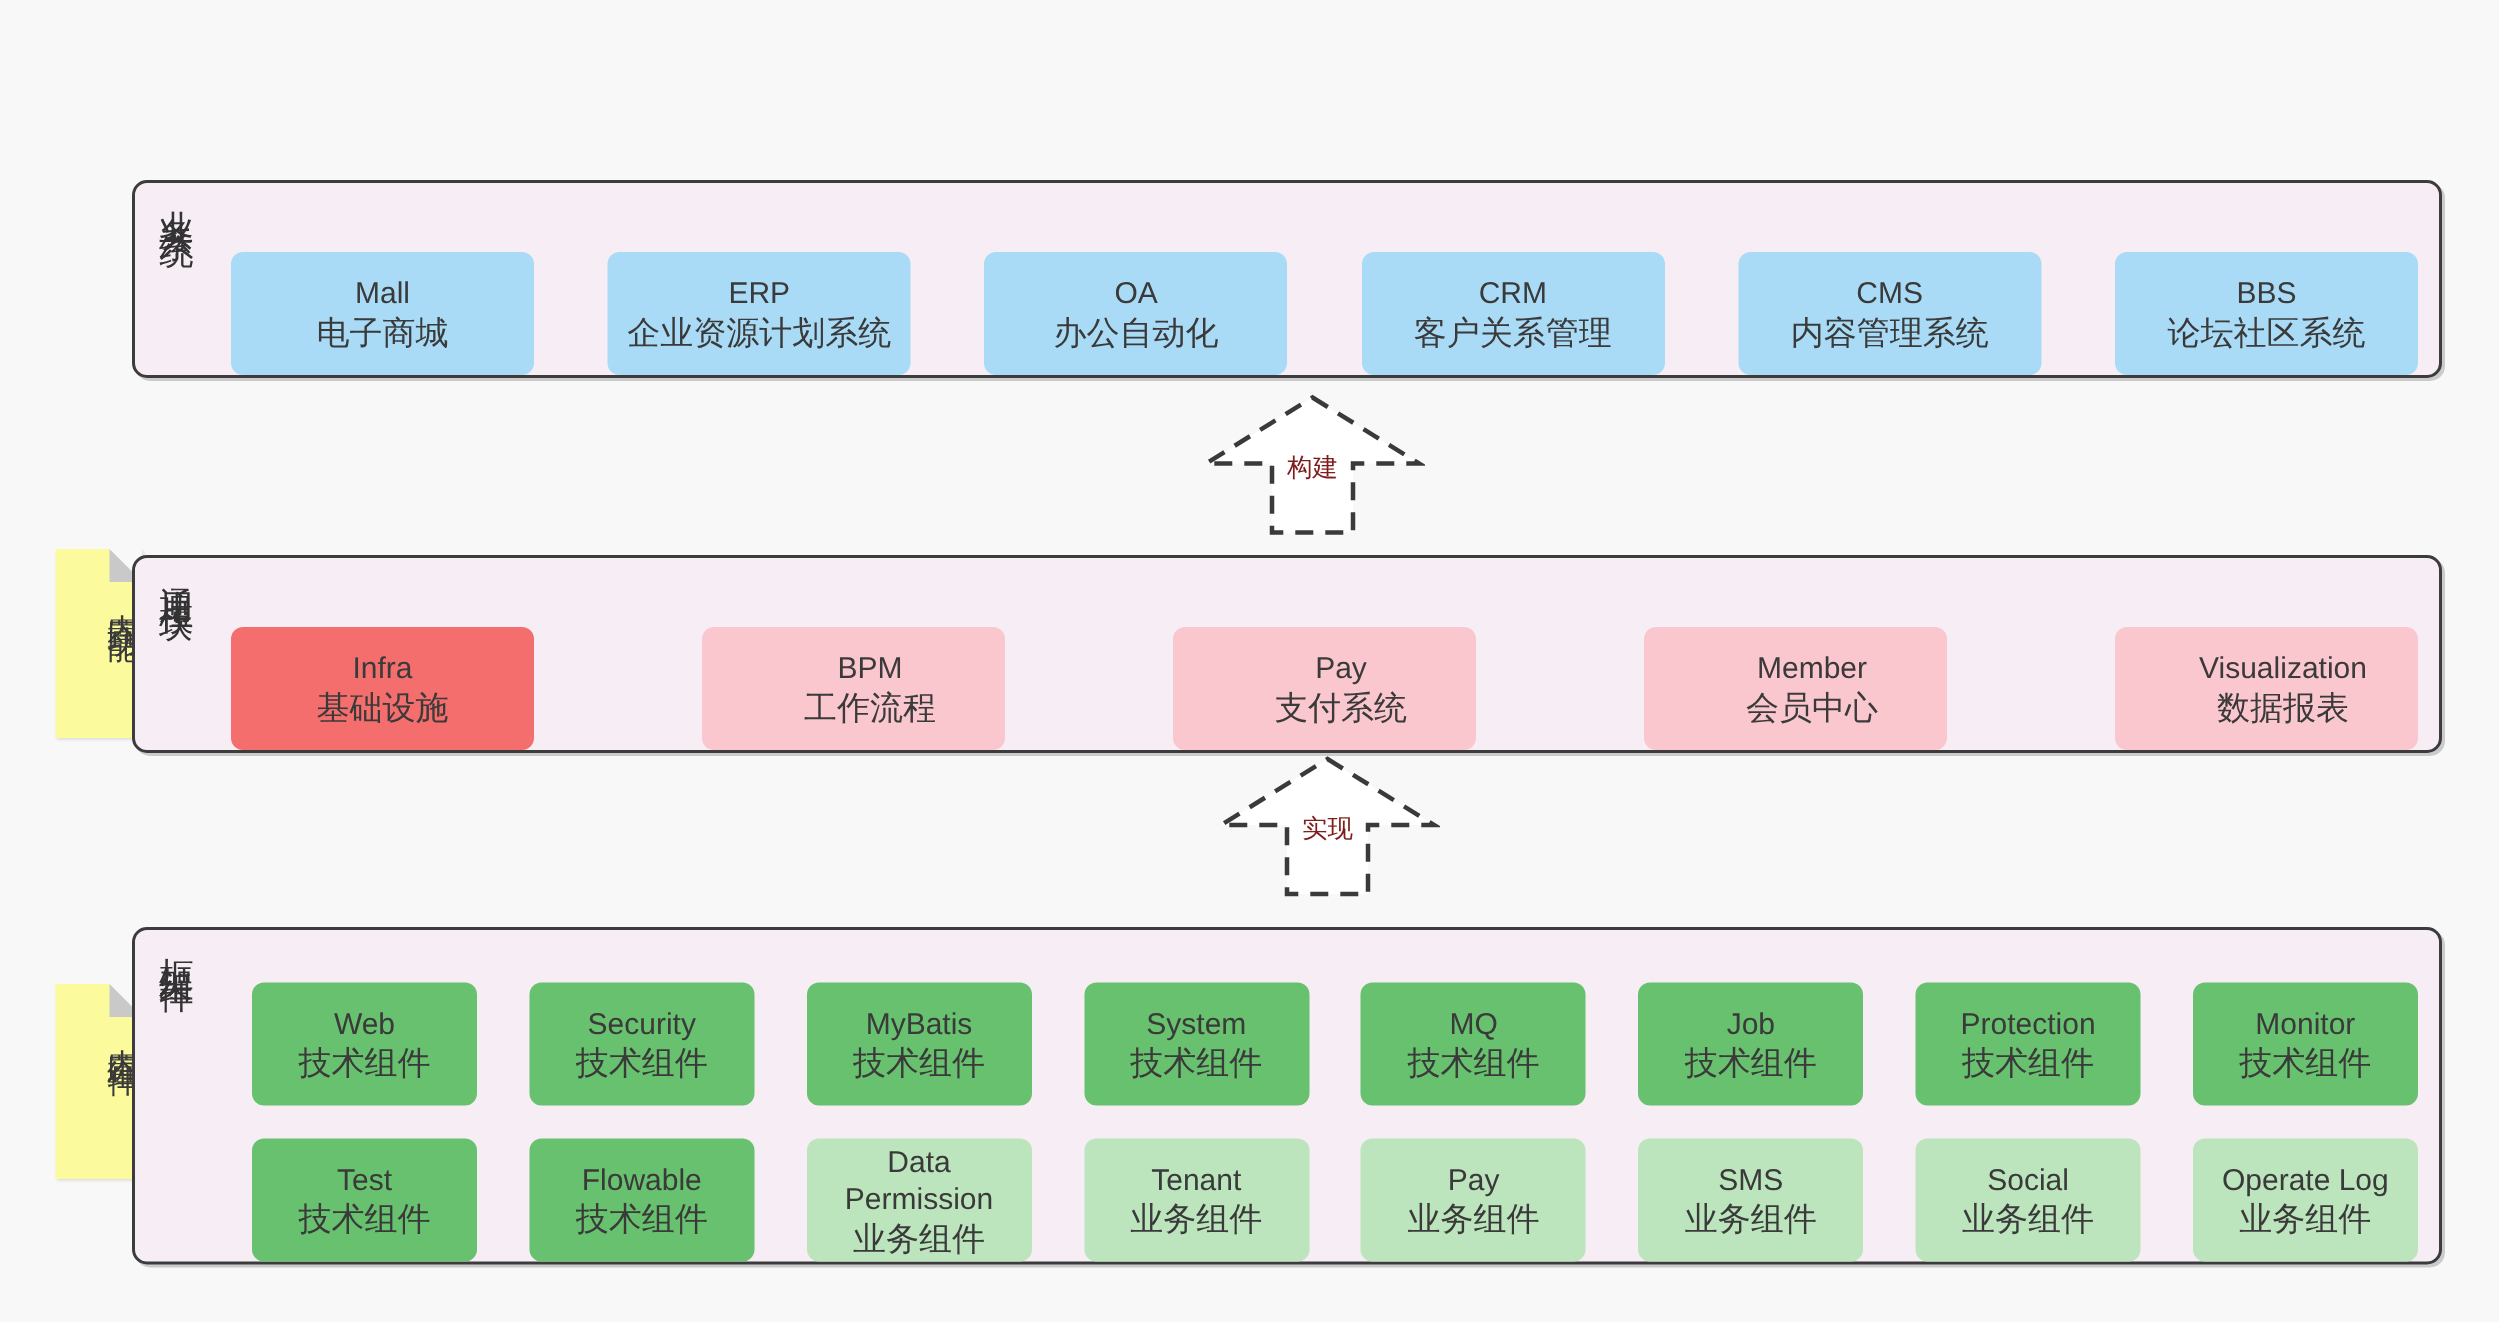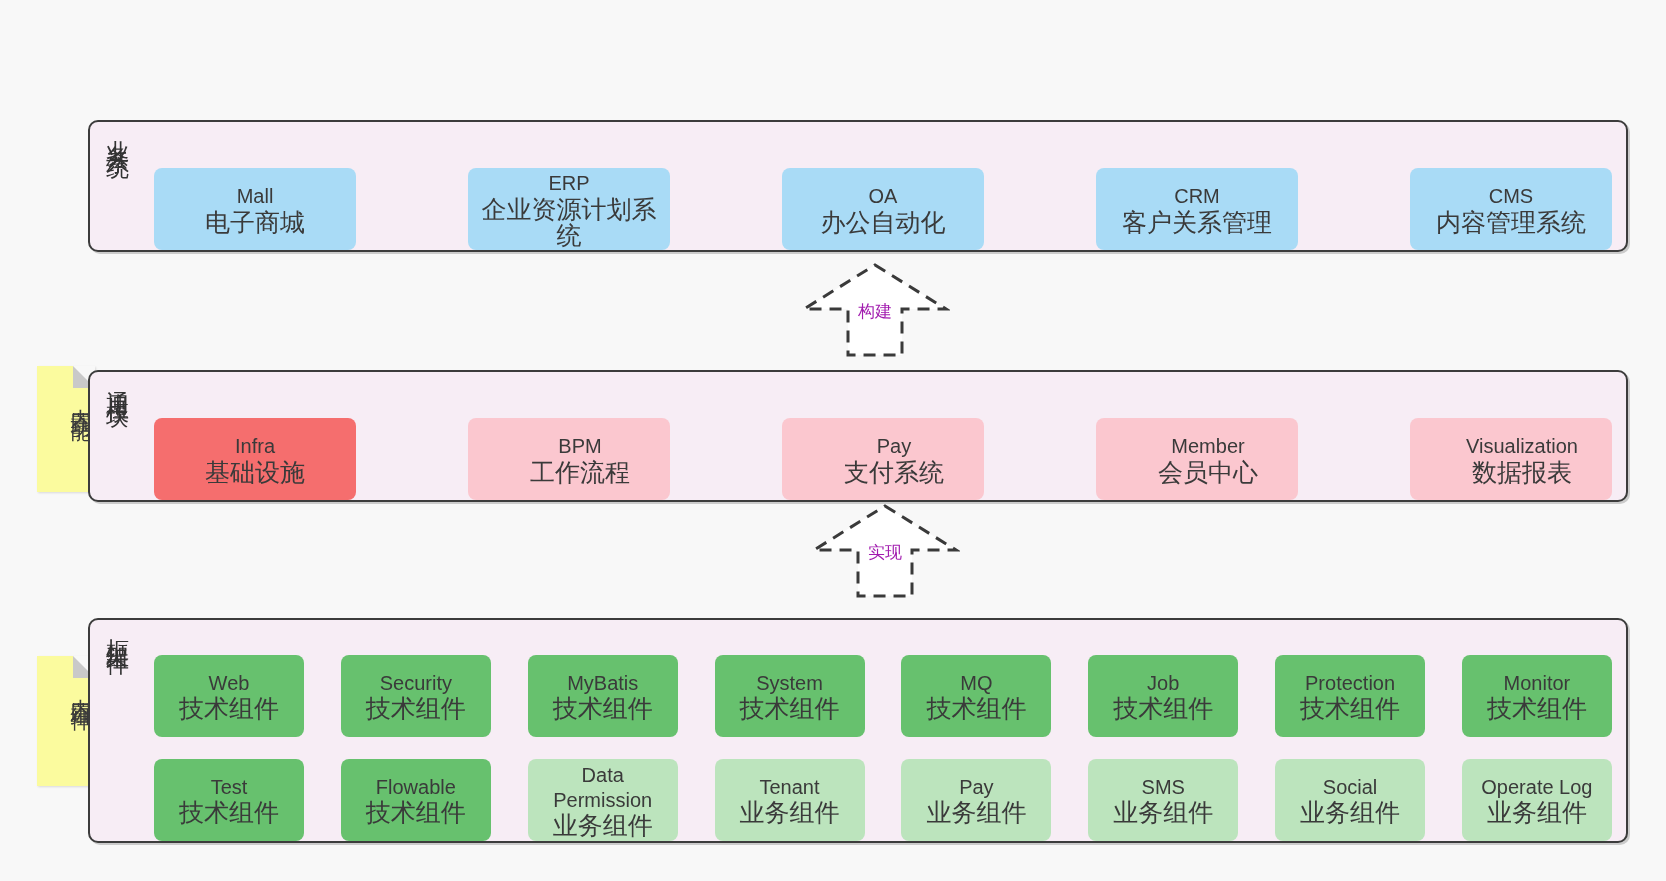--- a/index.html
+++ b/index.html
@@ -27,23 +27,23 @@
     display:flex;flex-direction:column;justify-content:flex-end;gap:22px;
   }
   .row{display:flex;justify-content:space-between;}
   
   .box{
     box-sizing:border-box;height:82px;border-radius:8px;
     display:flex;flex-direction:column;justify-content:center;align-items:center;
     text-align:center;line-height:26px;font-size:20px;color:#3a3a3a;
     padding:2px 6px;
   }
-  .box .zh{font-size:25px;}
+  .box .zh{font-size:22px;}
   .w202{width:202px;}
-  .w150{width:150px;line-height:25px;}
+  .w150{width:150px;line-height:25px;margin-left:14px;}
   .blue{background:#a9dbf6;}
   .red{background:#f56e6e;}
   .pink{background:#fbc7cf;padding-left:28px;}
   .green{background:#67c16e;}
   .lightgreen{background:#bce4bd;}
   
   .sticky{
     position:absolute;left:37px;width:58px;background:#fbfb9e;z-index:1;
     box-shadow:1px 1px 2px rgba(0,0,0,0.12);
   }
@@ -60,21 +60,21 @@
     writing-mode:vertical-rl;text-orientation:upright;
     font-size:21px;letter-spacing:4px;color:#3a3a3a;
   }
   
   .arrow{position:absolute;width:150px;height:96px;z-index:2;}
   #arrow-build{left:800px;top:262px;}
   #arrow-implement{left:810px;top:503px;}
   .arrow svg{position:absolute;inset:0;}
   .arrow-label{
     position:absolute;left:50%;top:38px;transform:translateX(-50%);
-    background:#ffffff;padding:0 3px;font-size:17px;white-space:nowrap;color:#a21caf;
+    background:#ffffff;padding:0 3px;font-size:17px;white-space:nowrap;color:#7f1d1d;
   }
 </style>
 </head>
 <body>
 
 <div class="canvas">
 
   <div class="sticky" id="sticky-modules">
     <div class="fold"></div>
     <div class="stext">内置功能</div>
@@ -100,20 +100,24 @@
           <span class="en">OA</span>
           <span class="zh">办公自动化</span>
         </div>
         <div class="box blue w202">
           <span class="en">CRM</span>
           <span class="zh">客户关系管理</span>
         </div>
         <div class="box blue w202">
           <span class="en">CMS</span>
           <span class="zh">内容管理系统</span>
+        </div>
+        <div class="box blue w202">
+          <span class="en">BBS</span>
+          <span class="zh">论坛社区系统</span>
         </div>
       </div>
     </div>
   </section>
 
   <div class="arrow" id="arrow-build">
     <svg viewBox="0 0 150 96">
       <polygon points="75,3 146,47 102,47 102,93 48,93 48,47 4,47" fill="#ffffff" stroke="#3a3a3a" stroke-width="3" stroke-dasharray="12 8"></polygon>
     </svg>
     <div class="arrow-label">构建</div>

